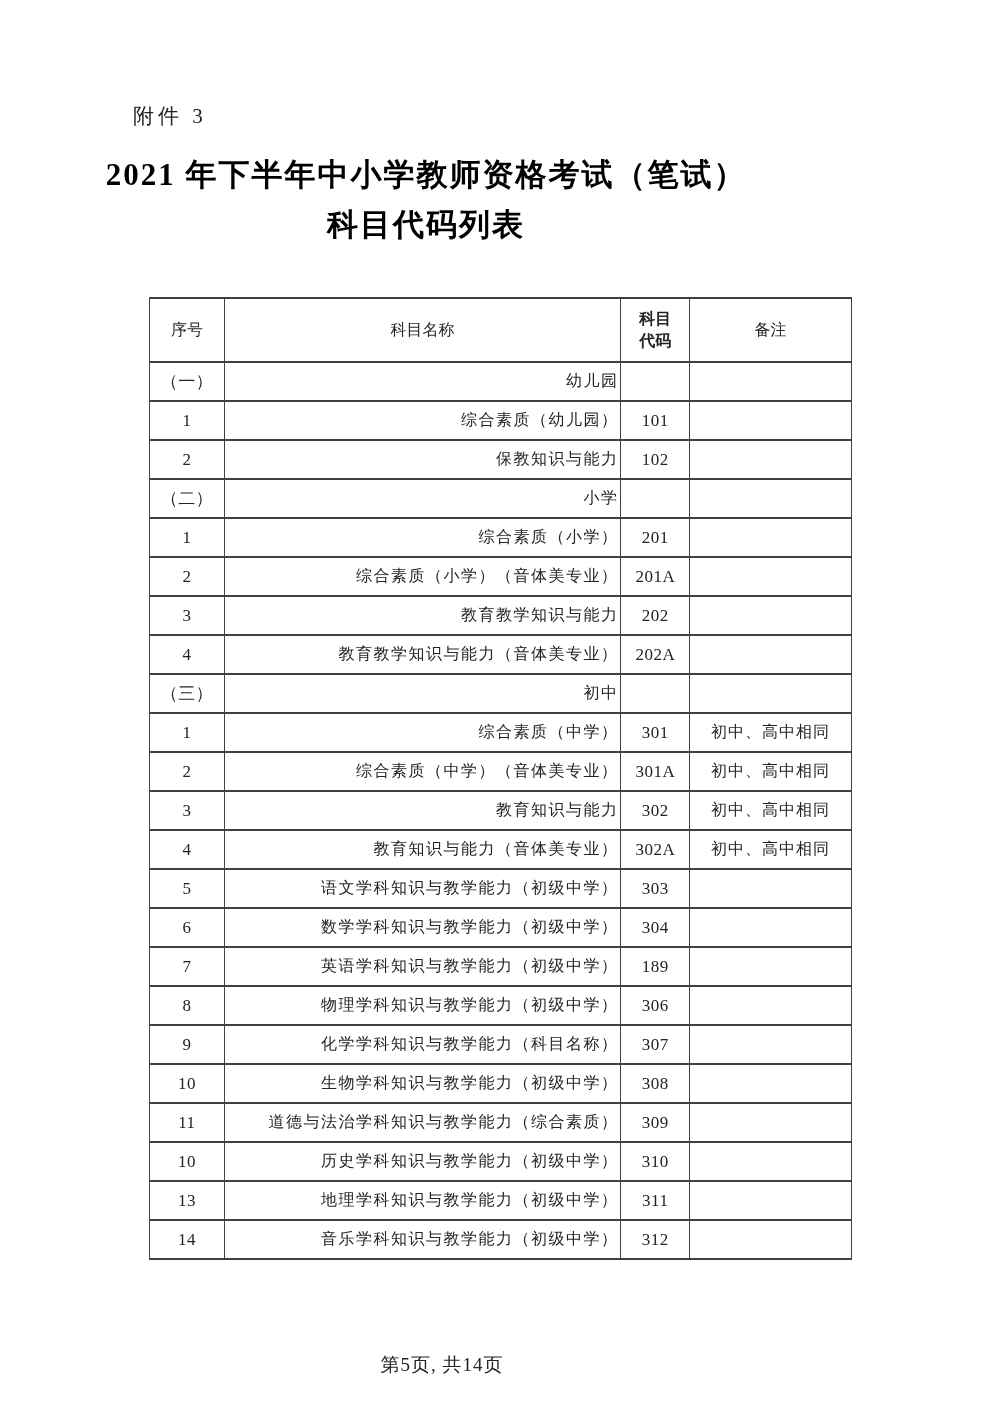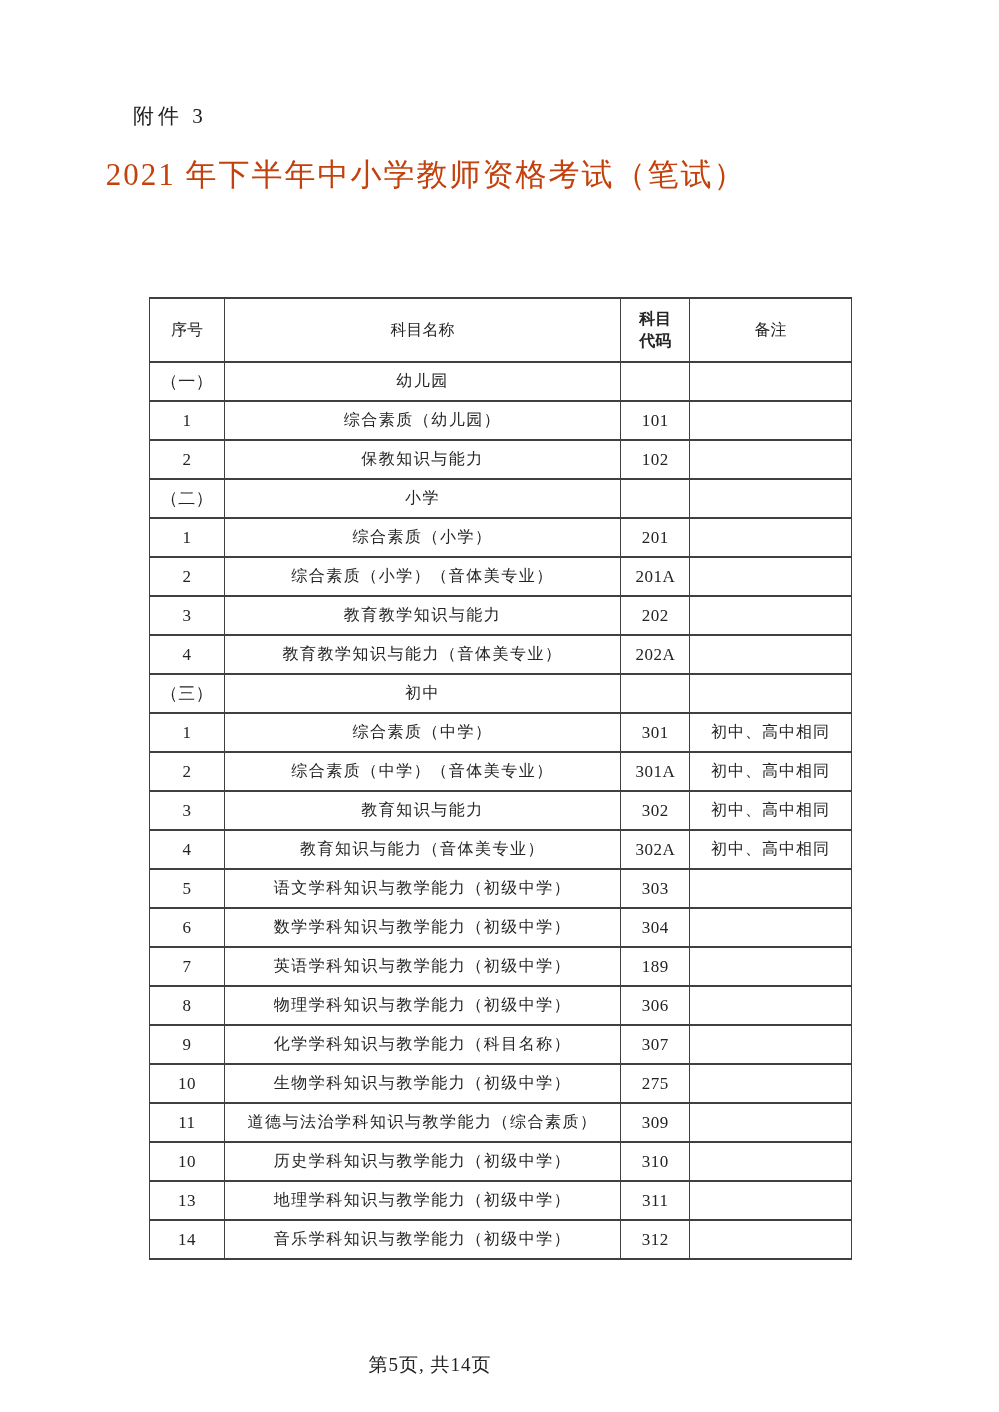--- a/index.html
+++ b/index.html
@@ -24,24 +24,24 @@
     letter-spacing: 4px;
     color: #222222;
   }
   .doc-title {
     position: absolute;
     left: 0;
     top: 150px;
     width: 100%;
     text-align: center;
     font-size: 31px;
-    font-weight: 400;
+    font-weight: 700;
     line-height: 50px;
     letter-spacing: 2px;
-    color: #c2410c;
+    color: #000000;
   }
   table.subject-table {
     position: absolute;
     left: 149px;
     top: 297px;
     border-collapse: collapse;
     table-layout: fixed;
     font-size: 16px;
     color: #242424;
     border-radius: 28px;
@@ -58,44 +58,45 @@
     border-bottom: 2px solid #404040;
     text-align: center;
     vertical-align: middle;
     font-weight: 400;
     padding: 0 2px;
     overflow: hidden;
   }
   .subject-table thead tr { height: 64px; }
   .subject-table tbody tr { height: 39px; }
   .subject-table th.h-code { white-space: pre-line; line-height: 22px; font-weight: bold; }
-  .subject-table td.col-name { letter-spacing: 1.5px; }
+  .subject-table td.col-name { letter-spacing: 1.5px; text-align: right; }
   .subject-table td.col-no,
   .subject-table td.col-code { letter-spacing: 0.5px; font-size: 17px; }
   .subject-table td.col-remark { letter-spacing: 1px; }
   .page-footer {
     position: absolute;
-    left: 4px;
+    left: 16px;
     top: 1352px;
     width: 100%;
     text-align: center;
     font-size: 19px;
     letter-spacing: 1px;
     color: #222222;
   }
 </style>
 </head>
 <body>
 
 <div class="page">
 
   <div class="attachment-label">附件 3</div>
 
   <div class="doc-title">
     <div>2021 年下半年中小学教师资格考试（笔试）</div>
+    <div>科目代码列表</div>
   </div>
 
   <table class="subject-table">
     <colgroup>
       <col class="c-no">
       <col class="c-name">
       <col class="c-code">
       <col class="c-remark">
     </colgroup>
     <thead>
@@ -212,21 +213,21 @@
         </tr>
         <tr>
           <td class="col-no">9</td>
           <td class="col-name">化学学科知识与教学能力（科目名称）</td>
           <td class="col-code">307</td>
           <td class="col-remark"></td>
         </tr>
         <tr>
           <td class="col-no">10</td>
           <td class="col-name">生物学科知识与教学能力（初级中学）</td>
-          <td class="col-code">275</td>
+          <td class="col-code">308</td>
           <td class="col-remark"></td>
         </tr>
         <tr>
           <td class="col-no">11</td>
           <td class="col-name">道德与法治学科知识与教学能力（综合素质）</td>
           <td class="col-code">309</td>
           <td class="col-remark"></td>
         </tr>
         <tr>
           <td class="col-no">10</td>

